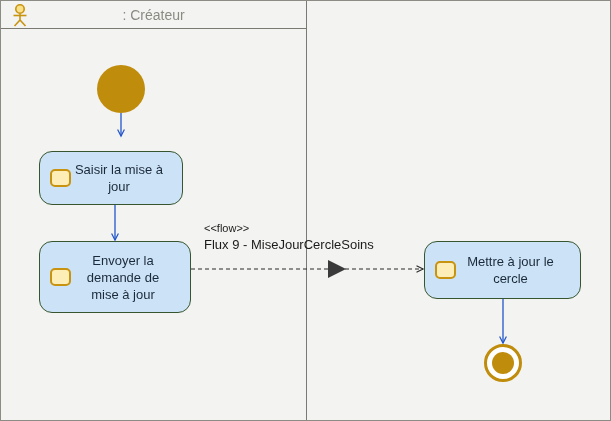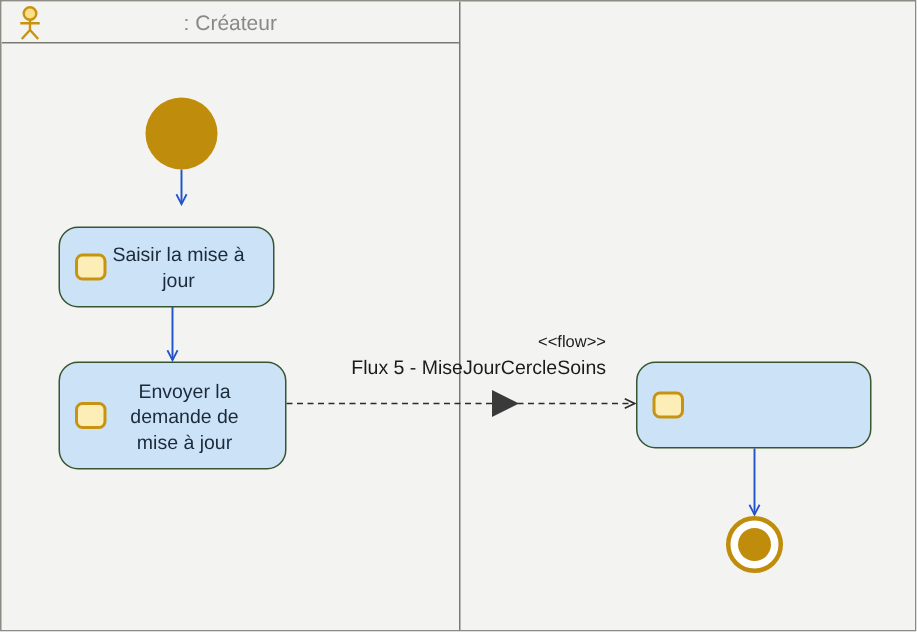--- a/index.html
+++ b/index.html
@@ -126,21 +126,21 @@
     left: 0;
     top: 0;
     width: 611px;
     height: 421px;
     pointer-events: none;
   }
 
   
   .flow-label {
     position: absolute;
-    text-align: right;
+    text-align: left;
     white-space: nowrap;
     color: #1b1b1b;
   }
   .flow-stereotype {
     font-size: 11px;
   }
   .flow-name {
     font-size: 13px;
   }
 </style>
@@ -180,38 +180,40 @@
     <line x1="114" y1="190" x2="114" y2="239" stroke="#2255cc" stroke-width="1.3" marker-end="url(#openArrowBlue)"></line>
 
     <line x1="190" y1="268" x2="422" y2="268" stroke="#2b2b2b" stroke-width="1.1" stroke-dasharray="4,3" marker-end="url(#openArrowDark)"></line>
 
     <polygon points="327,259 345,268 327,277" fill="#3a3a3a"></polygon>
 
     <line x1="502" y1="298" x2="502" y2="342" stroke="#2255cc" stroke-width="1.3" marker-end="url(#openArrowBlue)"></line>
   </svg>
 
   <div class="flow-label flow-stereotype" style="left:203px; top:221px; width:200px;">&lt;&lt;flow&gt;&gt;</div>
-  <div class="flow-label flow-name" style="left:203px; top:236px; width:200px;">Flux 5 - MiseJourCercleSoins</div>
+  <div class="flow-label flow-name" style="left:203px; top:236px; width:200px;">Flux 9 - MiseJourCercleSoins</div>
 
   <div class="initial-node" style="left:96px; top:64px; width:48px; height:48px;"></div>
 
   <div class="activity" style="left:38px; top:136px; width:144px; height:54px;margin-top:14px;">
     <span class="activity-icon"></span>
     <span class="activity-label">Saisir la mise à
 jour</span>
   </div>
 
   <div class="activity" style="left:38px; top:240px; width:152px; height:72px;">
     <span class="activity-icon"></span>
     <span class="activity-label">Envoyer la
 demande de
 mise à jour</span>
   </div>
 
   <div class="activity" style="left:423px; top:240px; width:157px; height:58px;">
     <span class="activity-icon"></span>
+    <span class="activity-label">Mettre à jour le
+cercle</span>
   </div>
 
   <div class="final-node" style="left:483px; top:343px; width:38px; height:38px;">
     <span class="final-node-inner"></span>
   </div>
 
 </div>
 
 </body></html>

